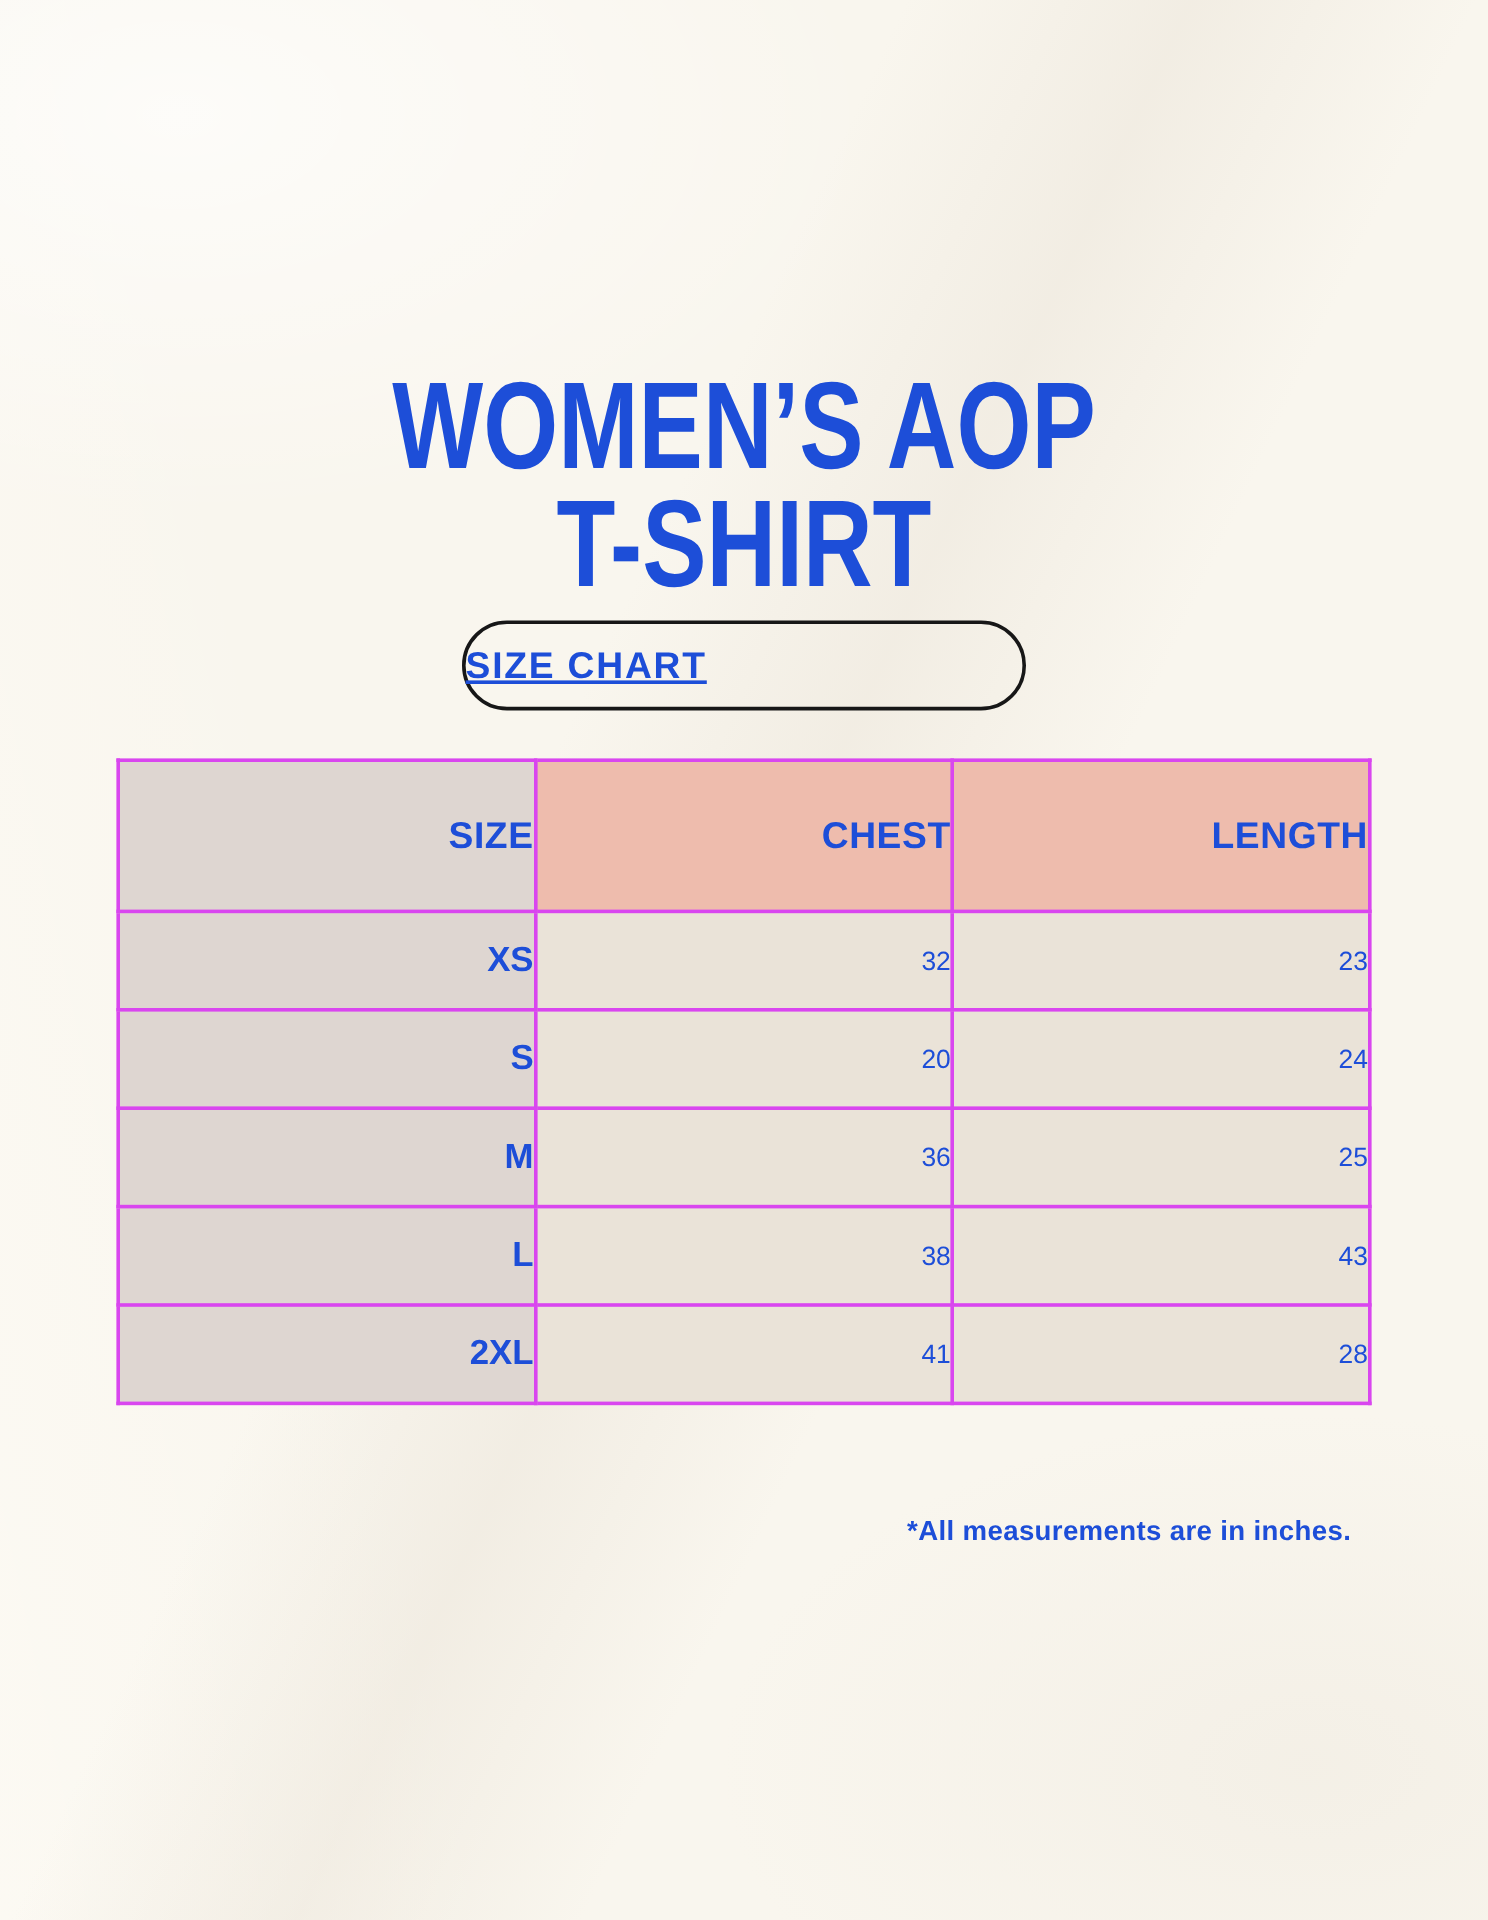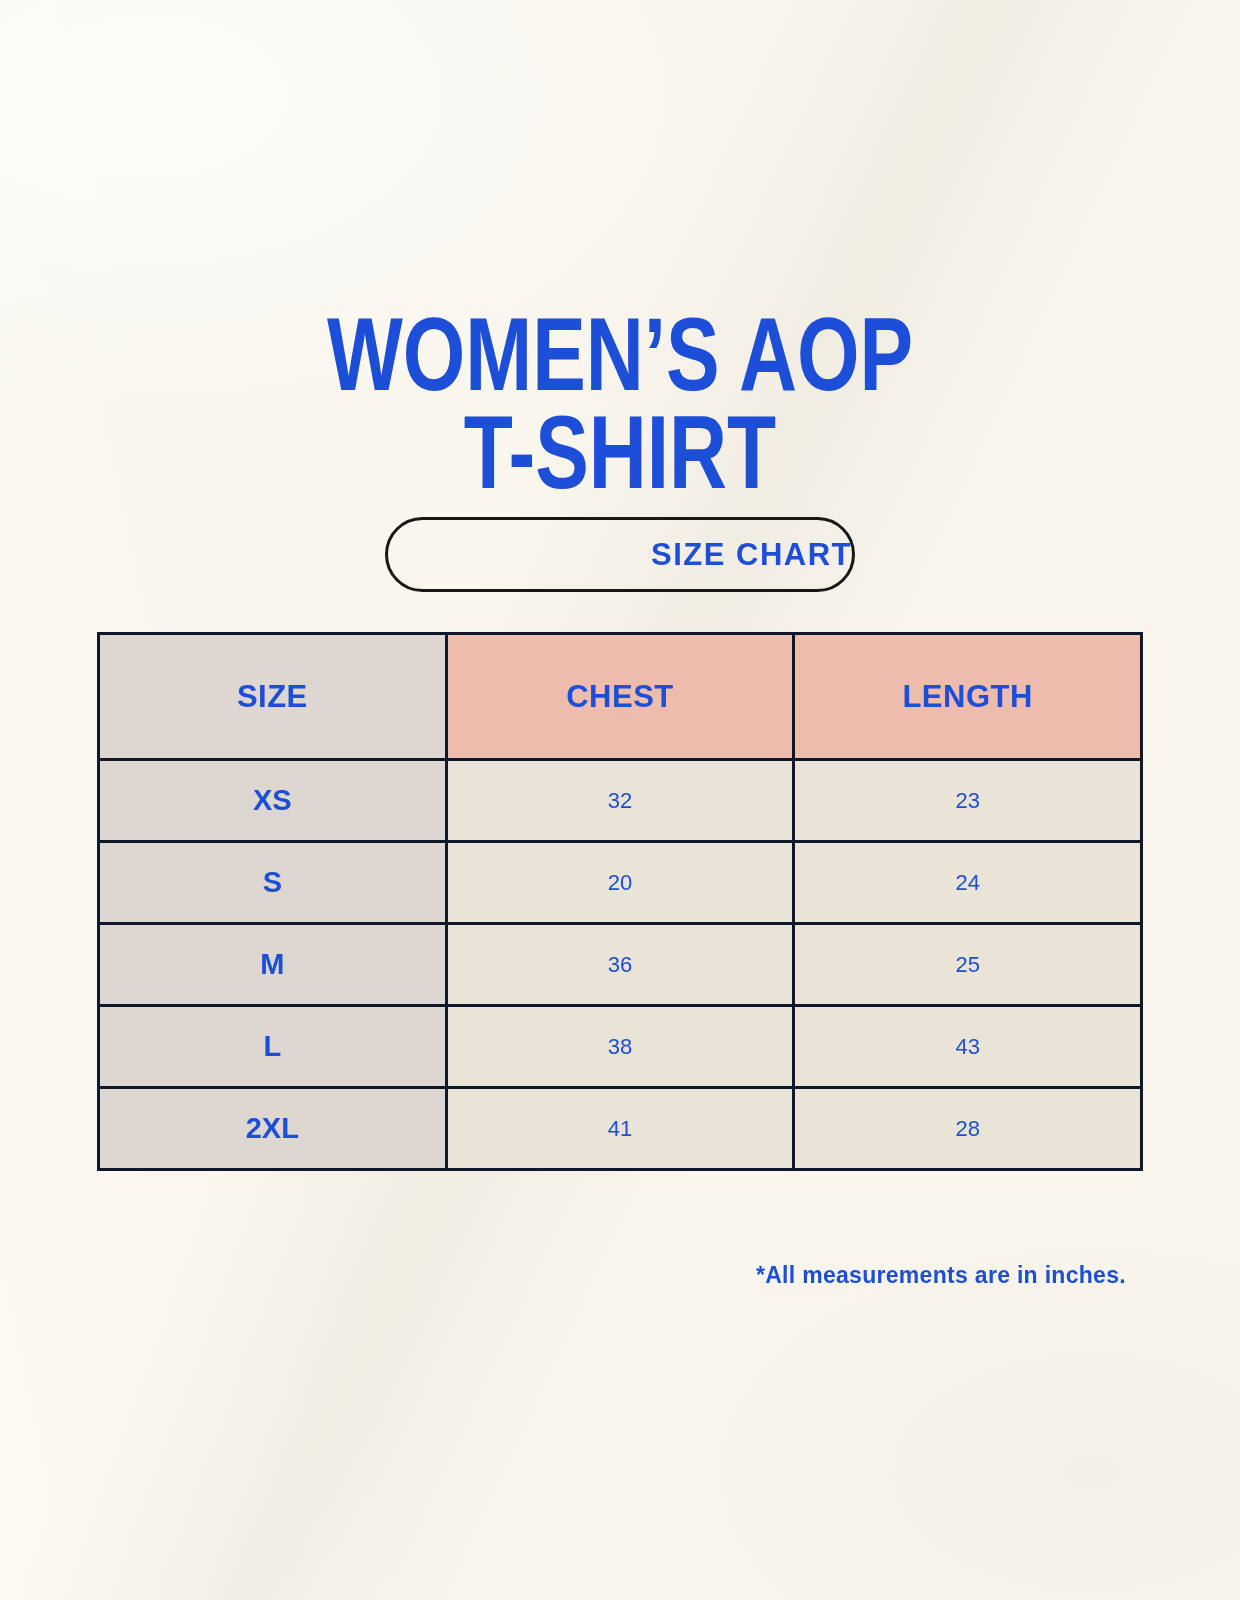--- a/index.html
+++ b/index.html
@@ -45,39 +45,40 @@
   .badge {
     position: absolute;
     top: 517px;
     left: 50%;
     transform: translateX(-50%);
     width: 470px;
     height: 75px;
     border: 3px solid #171717;
     border-radius: 38px;
     background: transparent;
-    text-align: right;
+    text-align: left;
     line-height: 69px;
     font-weight: bold;
     font-size: 31px;
     letter-spacing: 1.5px;
+    text-decoration: underline;
   }
 
   table.size-chart {
     position: absolute;
     top: 632px;
     left: 97px;
     width: 1046px;
     border-collapse: collapse;
     table-layout: fixed;
   }
   table.size-chart th,
   table.size-chart td {
-    border: 3px solid #0f172a;
-    text-align: center;
+    border: 3px solid #d946ef;
+    text-align: right;
     vertical-align: middle;
   }
   table.size-chart col { width: 33.33%; }
 
   table.size-chart thead th {
     height: 126px;
     font-size: 31px;
     font-weight: bold;
     letter-spacing: 0.5px;
   }

